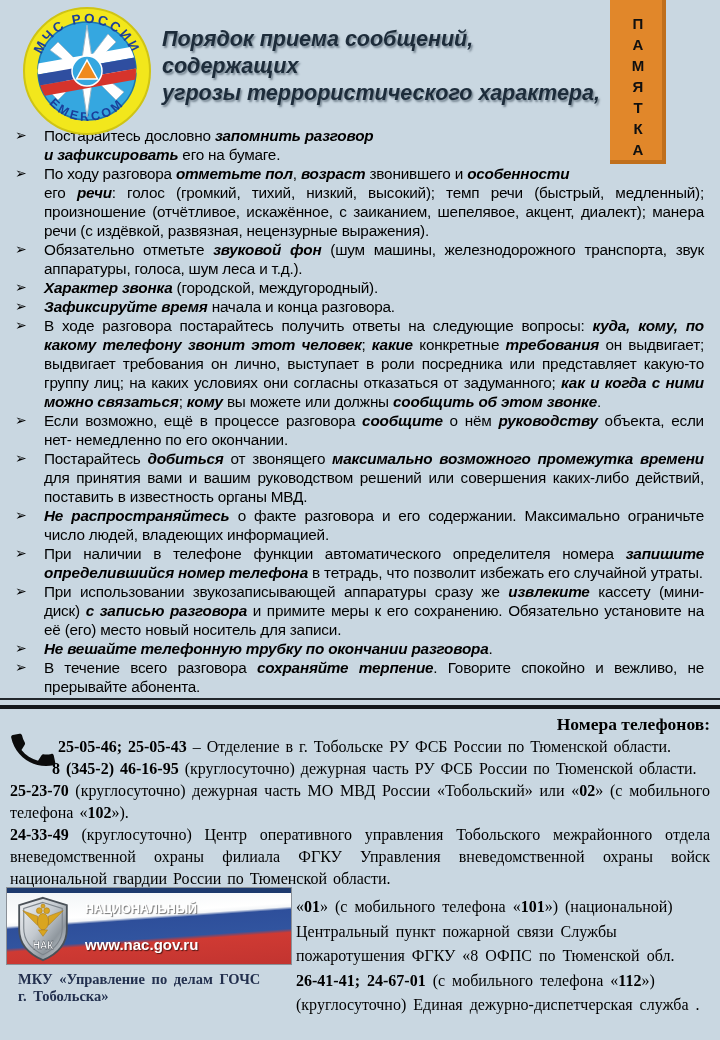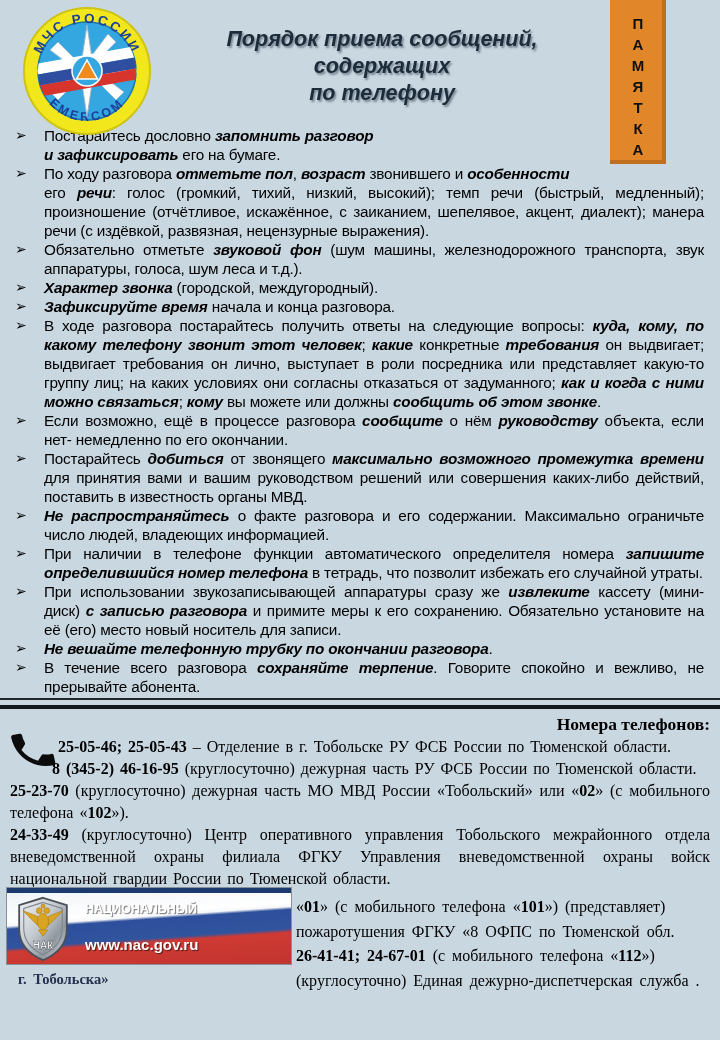--- a/index.html
+++ b/index.html
@@ -4,21 +4,21 @@
 <style>
   html,body{margin:0;padding:0;}
   .page{
     position:relative; width:720px; height:1040px; overflow:hidden;
     background:#c9d7e1; font-family:"Liberation Sans",sans-serif; color:#000;
   }
   
   .header{position:relative; height:122px;}
   .emblem{position:absolute; left:22px; top:6px; width:130px; height:130px; z-index:3;}
   .title{
-    position:absolute; left:162px; top:26px; width:440px; text-align:center;
+    position:absolute; left:162px; top:26px; width:440px; text-align:left;
     font-size:21.5px; line-height:27px; font-weight:bold; font-style:italic;
     color:#1d2c3a; text-shadow:1.5px 1.5px 2px rgba(40,55,70,.5);
   }
   .badge{
     position:absolute; right:54px; top:0; width:56px; height:164px; z-index:2;
     background:#e1872a; box-shadow:inset -4px -4px 0 #c06f1c;
     display:flex; flex-direction:column; align-items:center; padding-top:13px; box-sizing:border-box;
   }
   .badge span{font-size:15px; font-weight:bold; color:#101010; line-height:21px;}
   
@@ -104,21 +104,21 @@
           <rect x="0" y="60" width="130" height="11" fill="#2f4ea0"></rect>
           <rect x="0" y="71" width="130" height="11" fill="#d6342c"></rect>
         </g>
       </g>
       <circle cx="65" cy="65" r="15" fill="#35a7e0" stroke="#ffffff" stroke-width="1.5"></circle>
       <polygon points="65,54 75.5,73 54.5,73" fill="#f08a1d" stroke="#ffffff" stroke-width="1.5"></polygon>
     </svg>
 
     <div class="title">
       <div>Порядок приема сообщений, содержащих</div>
-      <div>по телефону</div>
+      <div>угрозы террористического  характера,</div>
     </div>
 
     <div class="badge">
         <span>П</span>
         <span>А</span>
         <span>М</span>
         <span>Я</span>
         <span>Т</span>
         <span>К</span>
         <span>А</span>
@@ -181,23 +181,25 @@
         </g>
         <text x="30" y="58" text-anchor="middle" font-family="Liberation Sans,sans-serif" font-size="11" font-weight="bold" fill="#ffffff" stroke="#3c424a" stroke-width="0.4">НАК</text>
       </svg>
       <div class="nak-text">
         <div>НАЦИОНАЛЬНЫЙ</div>
       </div>
       <div class="nak-url">www.nac.gov.ru</div>
     </div>
 
     <div class="mku">
+      <div>МКУ «Управление по делам ГОЧС</div>
       <div>г. Тобольска»</div>
     </div>
 
     <div class="right-col">
-        <div><span>«</span><span class="b">01</span><span>» (с мобильного телефона «</span><span class="b">101</span><span>») (представляет)</span></div>
+        <div><span>«</span><span class="b">01</span><span>» (с мобильного телефона «</span><span class="b">101</span><span>») (национальной)</span></div>
+        <div><span>Центральный пункт пожарной связи Службы</span></div>
         <div><span>пожаротушения ФГКУ «8 ОФПС по Тюменской обл.</span></div>
         <div><span class="b">26-41-41; 24-67-01</span><span> (с мобильного телефона «</span><span class="b">112</span><span>»)</span></div>
         <div><span>(круглосуточно) Единая дежурно-диспетчерская служба .</span></div>
       </div>
   </div>
 </div>
 
 </body></html>

